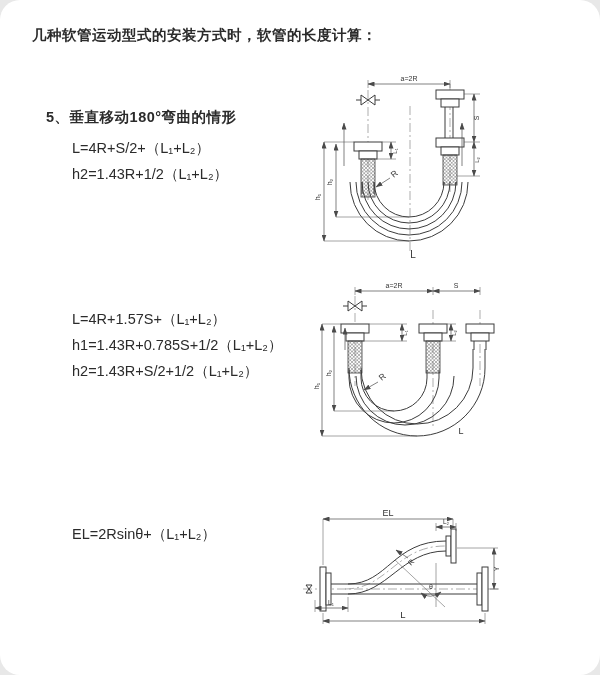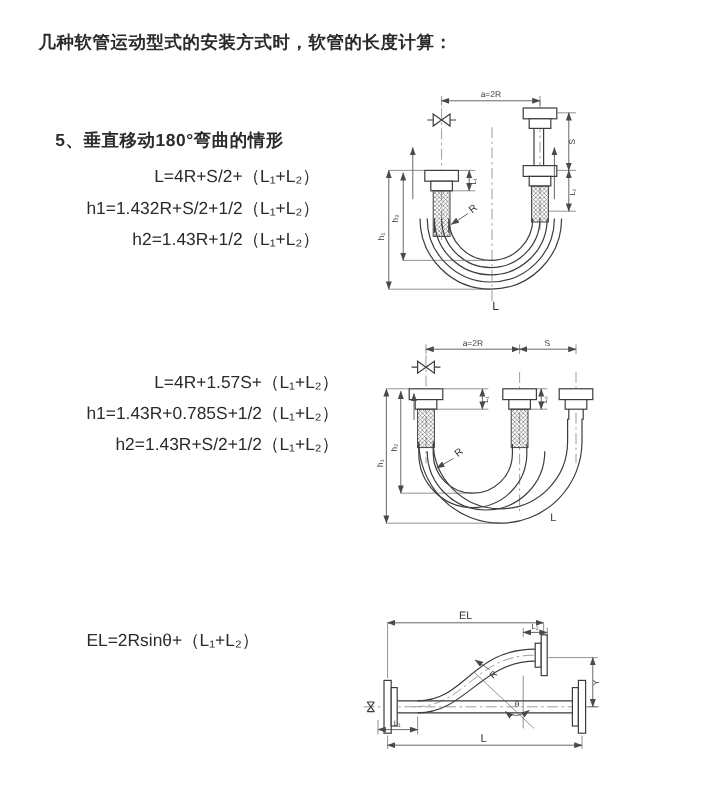--- a/index.html
+++ b/index.html
@@ -1,49 +1,49 @@
 <!DOCTYPE html>
 <html><head>
 <meta charset="utf-8">
 <style>
   html,body{margin:0;padding:0;background:#e8e8e8;}
   .page{
     position:relative;width:600px;height:675px;margin:0 auto;
     background:#ffffff;overflow:hidden;
     font-family:"Liberation Sans","DejaVu Sans",sans-serif;
     color:#2b2b2b;
+    border-radius:20px;
   }
   .title{
     position:absolute;left:32px;top:26px;
     font-size:14.5px;font-weight:bold;letter-spacing:.5px;white-space:nowrap;
   }
   .sec{position:absolute;left:46px;}
   .sec-h{font-size:14.5px;font-weight:bold;letter-spacing:.5px;margin:0 0 8px 0;white-space:nowrap;}
-  .formula{font-size:14.5px;line-height:26px;margin-left:26px;white-space:nowrap;text-align:right;}
+  .formula{font-size:14.5px;line-height:26px;margin-left:26px;white-space:nowrap;}
   .diag{position:absolute;}
   
   .obj{stroke:#3c3c3c;stroke-width:1;fill:none;}
   .frect{stroke:#3c3c3c;stroke-width:1;fill:#ffffff;}
   .hatchr{stroke:#3c3c3c;stroke-width:.8;}
   .cl{stroke:#8a8a8a;stroke-width:.7;fill:none;stroke-dasharray:9 3 2 3;}
   .dim{stroke:#4a4a4a;stroke-width:.7;fill:none;}
   .thin{stroke:#5a5a5a;stroke-width:.55;fill:none;}
   .lbl{fill:#333;font-family:"Liberation Sans","DejaVu Sans",sans-serif;}
 </style>
 </head>
 <body>
 
 <div class="page">
 
   <div class="title">几种软管运动型式的安装方式时，软管的长度计算：</div>
 
   <section class="sec" style="top:108px">
     <div class="sec-h">5、垂直移动180°弯曲的情形</div>
     <div class="formula">L=4R+S/2+（L₁+L₂）</div>
-    <div class="formula">h1=1.432R+S/2+1/2（L₁+L₂）</div>
     <div class="formula">h2=1.43R+1/2（L₁+L₂）</div>
   </section>
 
   <section class="sec" style="top:306px">
     <div class="formula">L=4R+1.57S+（L₁+L₂）</div>
     <div class="formula">h1=1.43R+0.785S+1/2（L₁+L₂）</div>
     <div class="formula">h2=1.43R+S/2+1/2（L₁+L₂）</div>
   </section>
 
   <section class="sec" style="top:521px">

